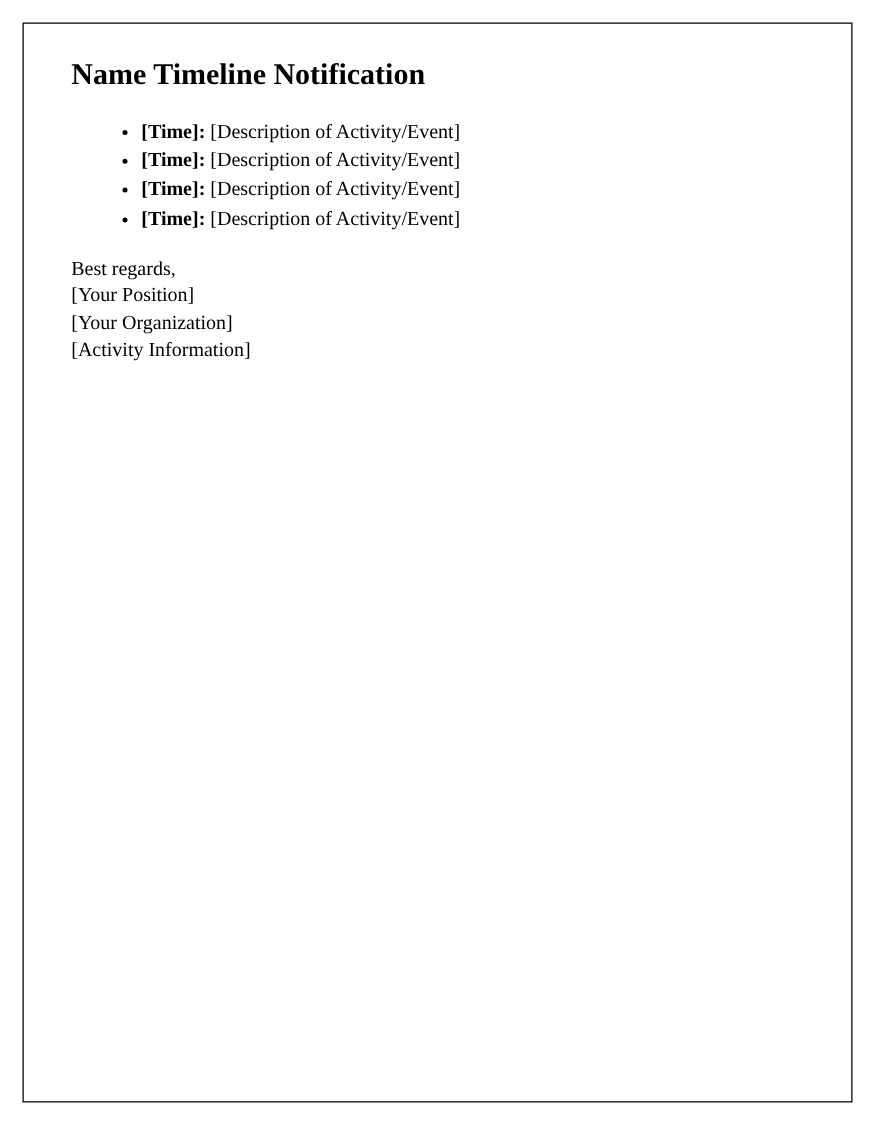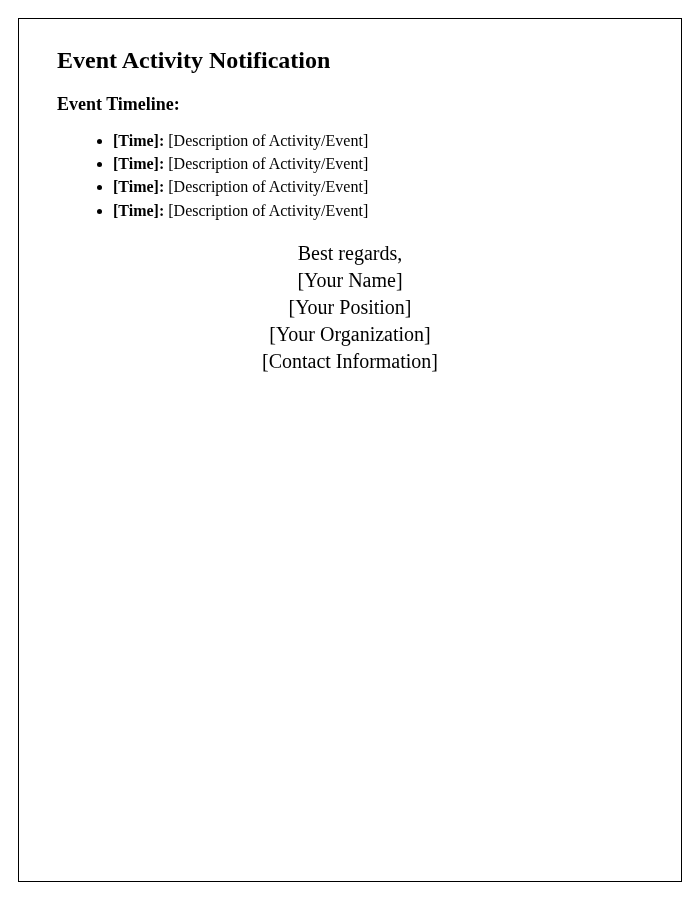--- a/index.html
+++ b/index.html
@@ -42,56 +42,53 @@
     }
     li {
       font-size: 16px;
       line-height: 1.45;
       list-style-type: disc;
     }
     .time-label {
       font-weight: bold;
     }
     .signature-block {
-      font-size: 20px;
+      font-size: 16px;
       line-height: 1.35;
-      text-align: center;
     }
     .signature-line {
       display: block;
     }
   </style>
 </head>
 <body>
 
 <div class="document-frame">
 
-  <h1>Event Activity Notification</h1>
+  <h1>Name Timeline Notification</h1>
 
 
 
-  <h2>Event Timeline:</h2>
 
   <ul>
     <li>
       <span class="time-label">[Time]:</span><span> [Description of Activity/Event]</span>
     </li>
     <li>
       <span class="time-label">[Time]:</span><span> [Description of Activity/Event]</span>
     </li>
     <li>
       <span class="time-label">[Time]:</span><span> [Description of Activity/Event]</span>
     </li>
     <li>
       <span class="time-label">[Time]:</span><span> [Description of Activity/Event]</span>
     </li>
   </ul>
 
 
   <div class="signature-block">
     <span class="signature-line">Best regards,</span>
-    <span class="signature-line">[Your Name]</span>
     <span class="signature-line">[Your Position]</span>
     <span class="signature-line">[Your Organization]</span>
-    <span class="signature-line">[Contact Information]</span>
+    <span class="signature-line">[Activity Information]</span>
   </div>
 
 </div>
 
 </body></html>

